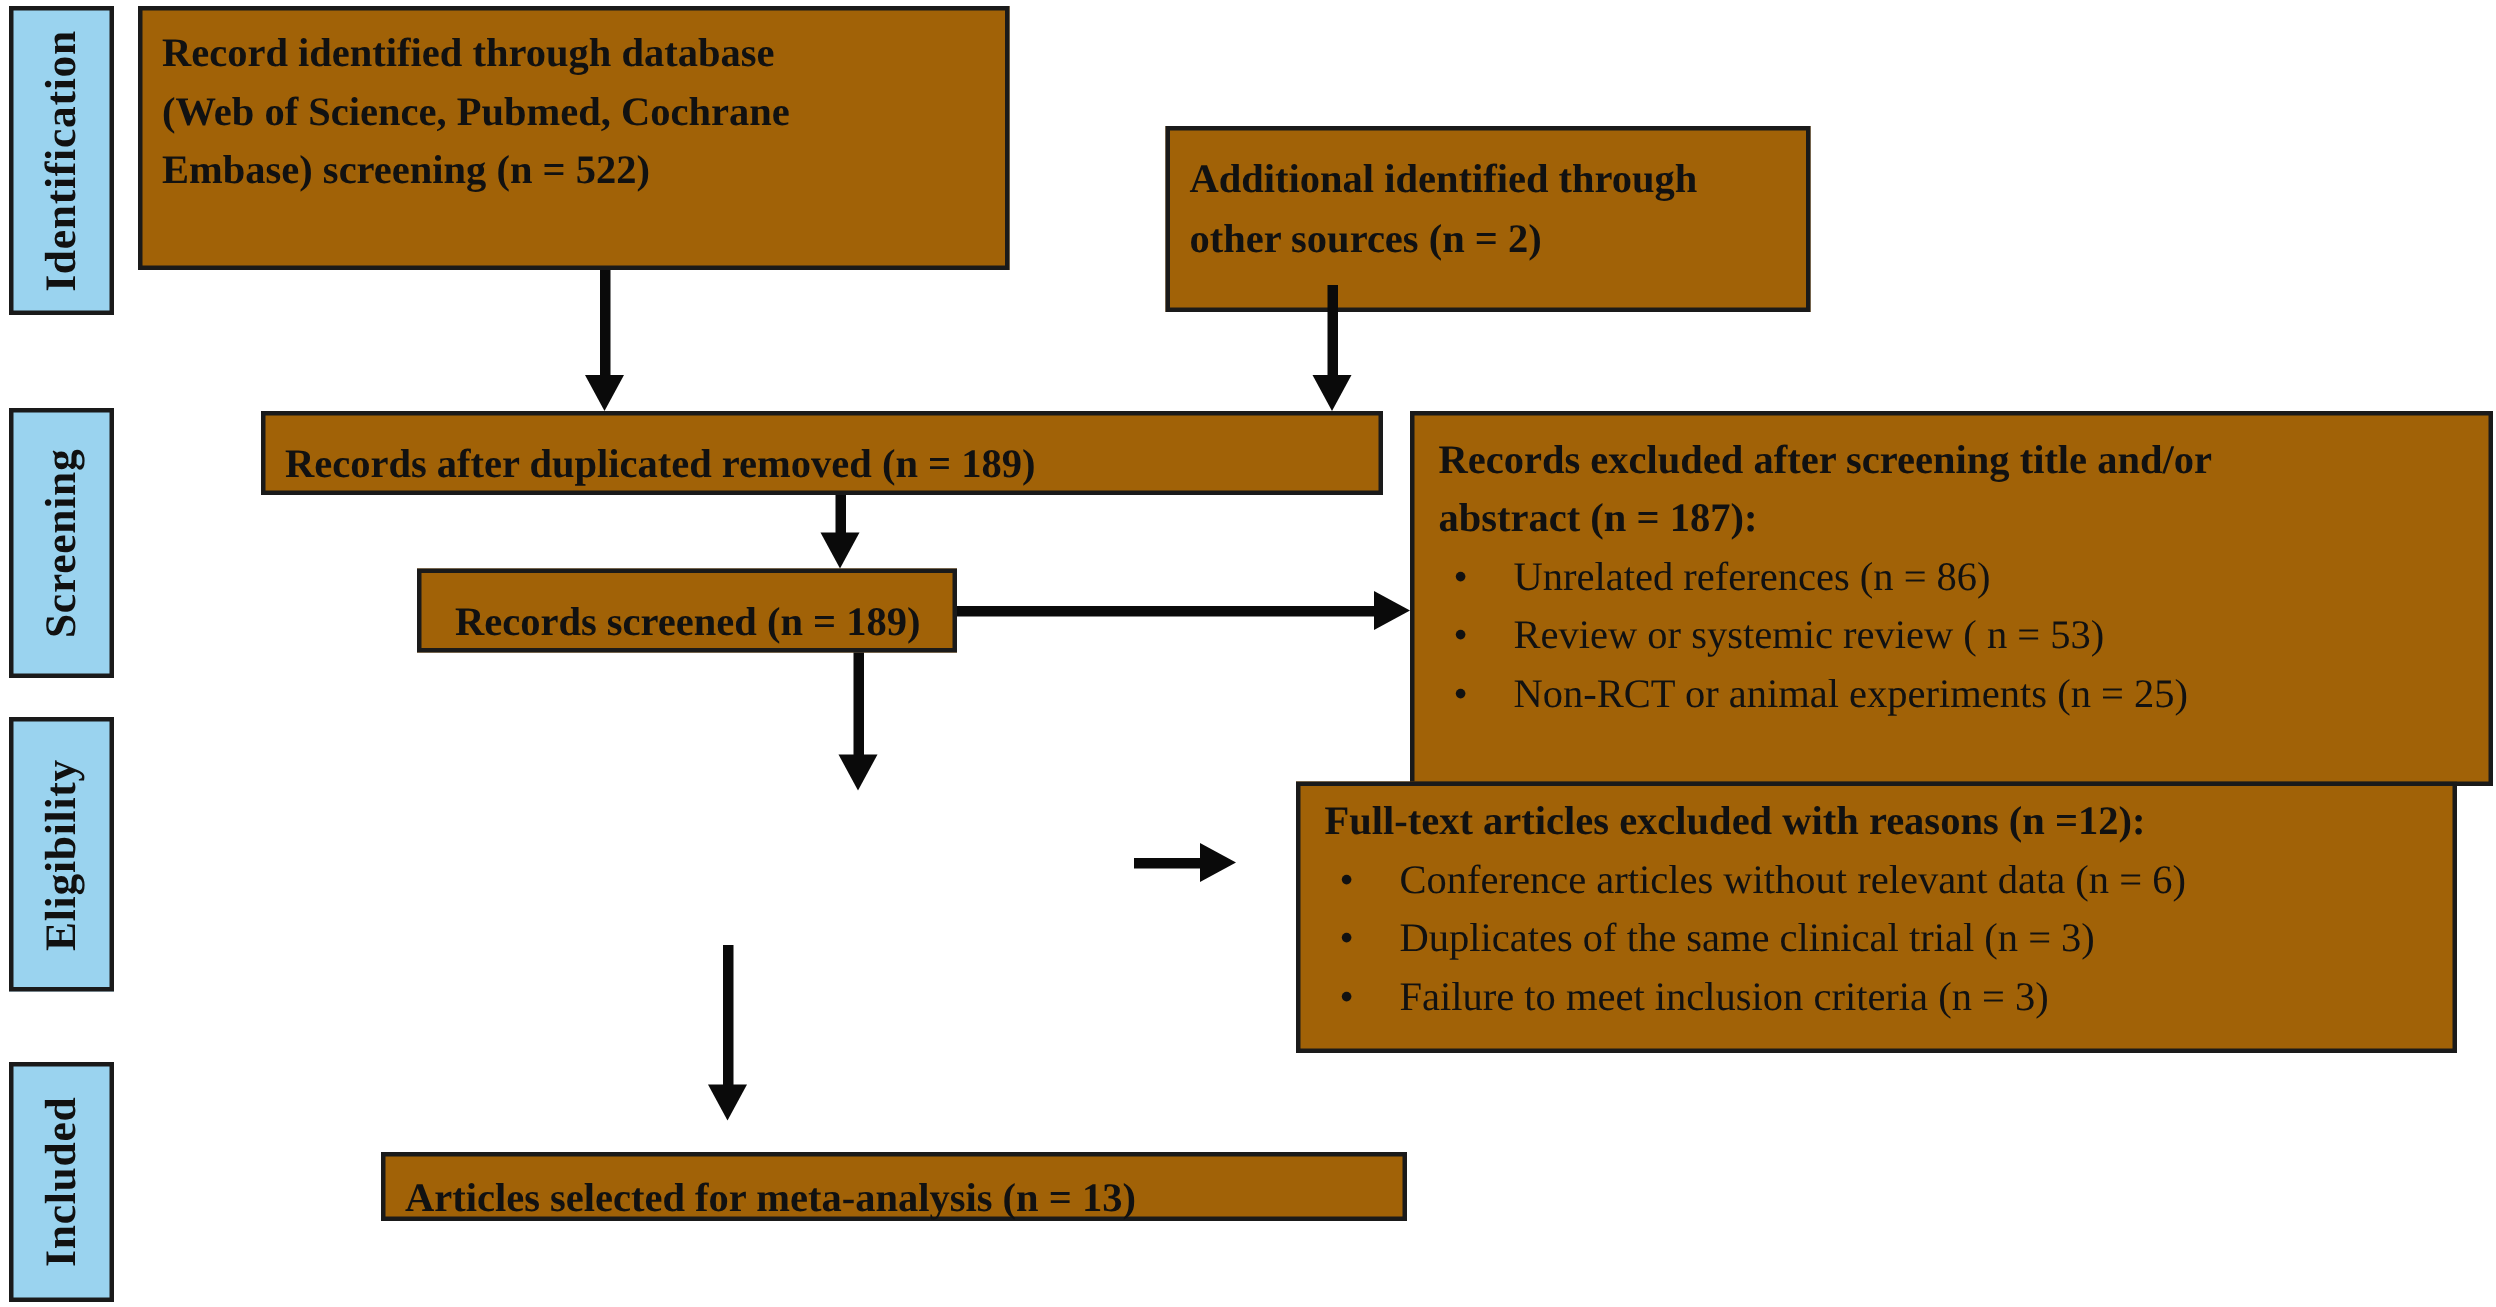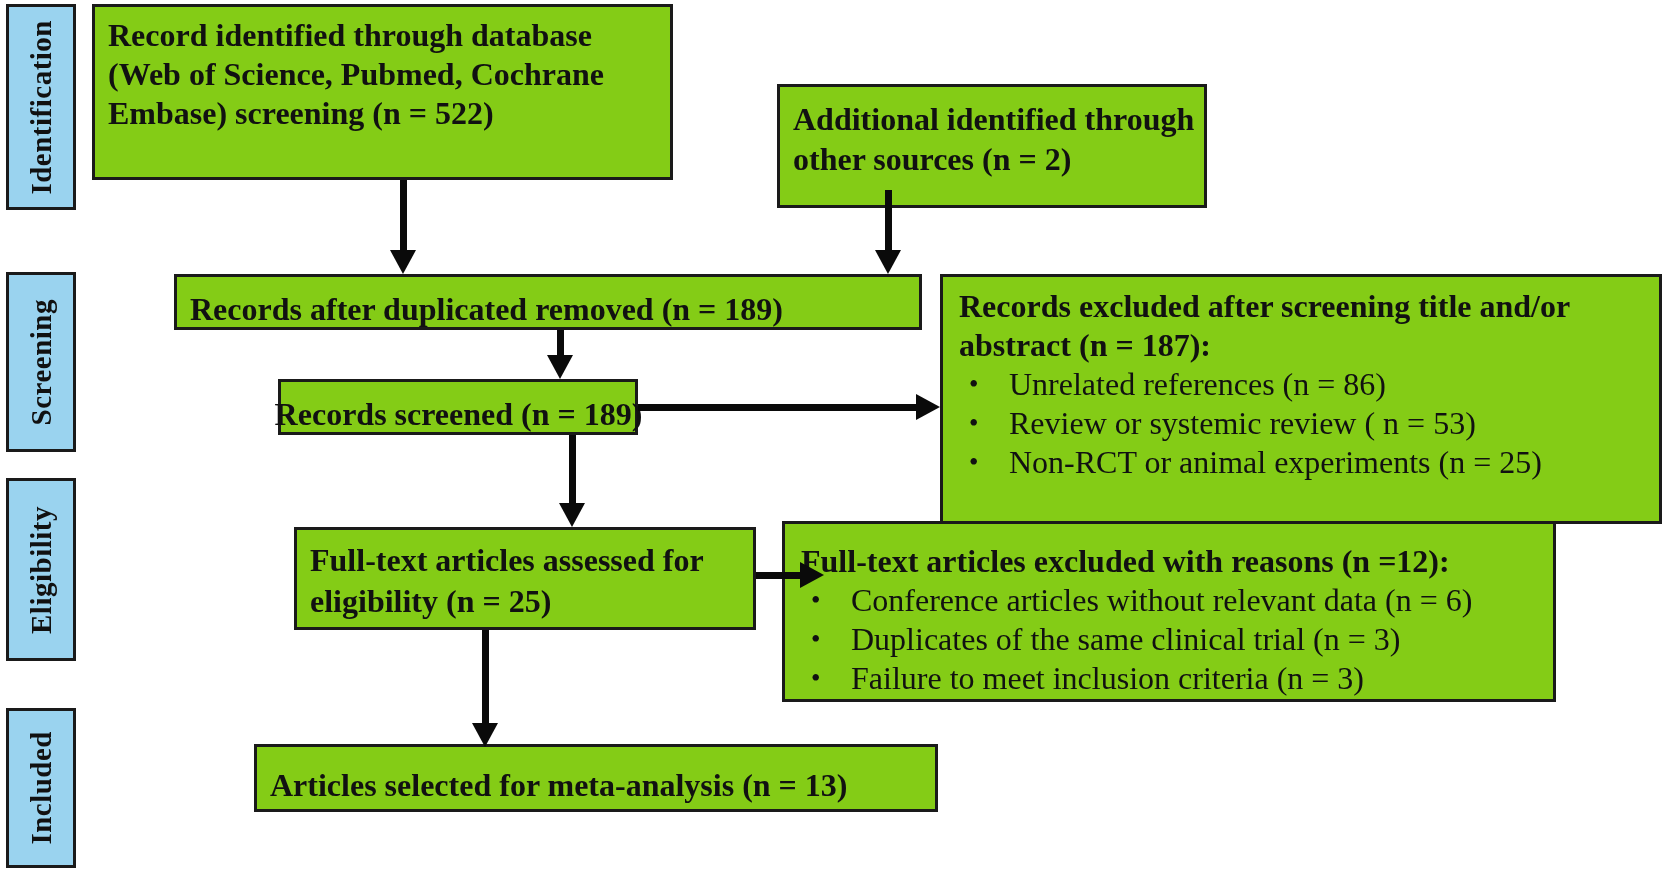--- a/index.html
+++ b/index.html
@@ -23,24 +23,24 @@
     writing-mode:vertical-rl;
     transform:rotate(180deg);
     font-weight:bold;
     font-size:29px;
     letter-spacing:0.5px;
     white-space:nowrap;
   }
   
   .fbox{
     position:absolute;
-    background:#84cc16;
+    background:#a16207;
     border:3px solid #1a1a1a;
     box-sizing:border-box;
-    font-size:32px;
+    font-size:27px;
     line-height:39px;
   }
   .fbox.bold{font-weight:bold;}
   .fbox.center-v{display:flex;align-items:center;}
   .pad{padding:20px 12px 6px 13px;}
   .multiline{padding:9px 10px 6px 13px;}
   .fbox .line{white-space:nowrap;}
   .heading{font-weight:bold;white-space:nowrap;}
   .bullet{
     position:relative;
@@ -107,33 +107,29 @@
   </div>
 
   <div class="fbox" style="left:940px;top:274px;width:722px;height:250px;padding:10px 10px 6px 16px;">
     <div class="heading">Records excluded after screening title and/or</div>
     <div class="heading">abstract (n = 187):</div>
     <div class="bullet">Unrelated references (n = 86)</div>
     <div class="bullet">Review or systemic review ( n = 53)</div>
     <div class="bullet">Non-RCT or animal experiments (n = 25)</div>
   </div>
 
-  <div class="fbox bold multiline" style="left:294px;top:527px;width:462px;height:103px;line-height:41px;padding-top:10px;">
-    <div class="line">Full-text articles assessed for</div>
-    <div class="line">eligibility (n = 25)</div>
-  </div>
 
-  <div class="fbox" style="left:782px;top:521px;width:774px;height:181px;padding:18px 10px 6px 16px;">
+  <div class="fbox" style="left:864px;top:521px;width:774px;height:181px;padding:4px 10px 6px 16px;">
     <div class="heading">Full-text articles excluded with reasons (n =12):</div>
     <div class="bullet">Conference articles without relevant data (n = 6)</div>
     <div class="bullet">Duplicates of the same clinical trial (n = 3)</div>
     <div class="bullet">Failure to meet inclusion criteria (n = 3)</div>
   </div>
 
-  <div class="fbox bold center-v pad" style="left:254px;top:744px;width:684px;height:68px;">
+  <div class="fbox bold center-v pad" style="left:254px;top:768px;width:684px;height:46px;">
     <span class="line">Articles selected for meta-analysis (n = 13)</span>
   </div>
 
   <div class="stem-v" style="left:400px;top:180px;height:70px;"></div>
   <div class="head-down" style="left:390px;top:250px;"></div>
 
   <div class="stem-v" style="left:885px;top:190px;height:60px;"></div>
   <div class="head-down" style="left:875px;top:250px;"></div>
 
   <div class="stem-v" style="left:557px;top:330px;height:27px;"></div>

